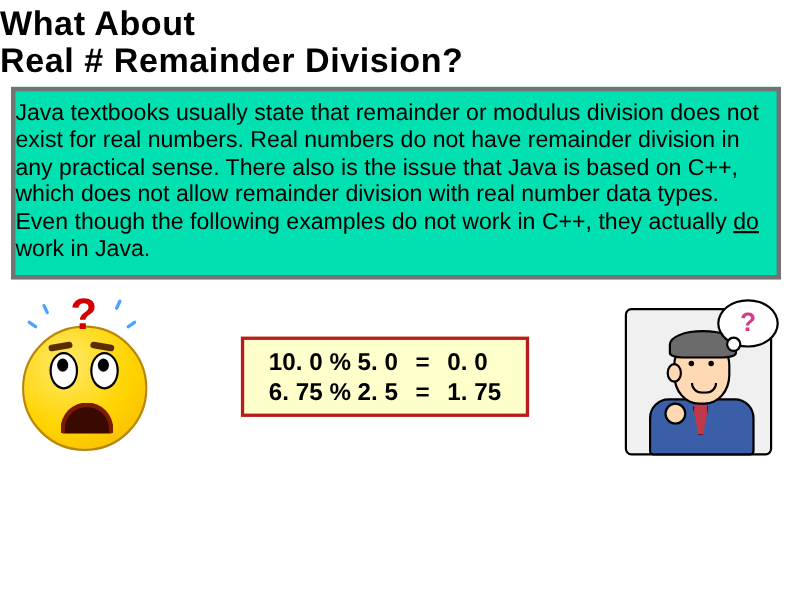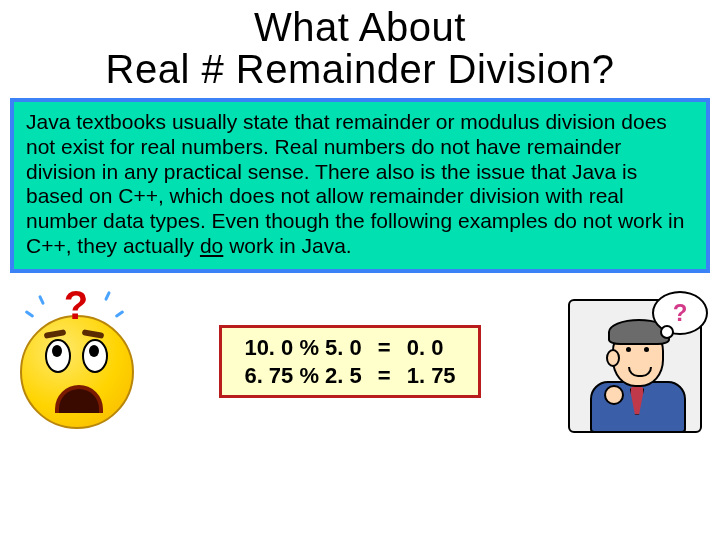--- a/index.html
+++ b/index.html
@@ -5,33 +5,32 @@
   body {
     margin: 0;
     padding: 0;
     width: 720px;
     height: 540px;
     background: #fff;
     font-family: Arial, Helvetica, sans-serif;
     overflow: hidden;
   }
   .title {
-    text-align: center;
-    font-weight: 400;
-    font-size: 40px;
+    font-weight: 700;
+    font-size: 31px;
     line-height: 1.05;
     letter-spacing: 0.5px;
     margin: 6px 0 8px 0;
     font-family: "Arial Black", Arial, sans-serif;
   }
   .explain-box {
     margin: 0 10px;
     background: #00E0B0;
-    border: 4px solid #3b82f6;
-    padding: 8px 12px 10px 12px;
+    border: 4px solid #737373;
+    padding: 8px 12px 10px 0;
     font-size: 21px;
     line-height: 1.18;
     font-family: Arial, Helvetica, sans-serif;
   }
   .explain-box .u { text-decoration: underline; }
   .bottom-row {
     display: flex;
     align-items: center;
     justify-content: space-between;
     margin: 14px 10px 0 10px;

